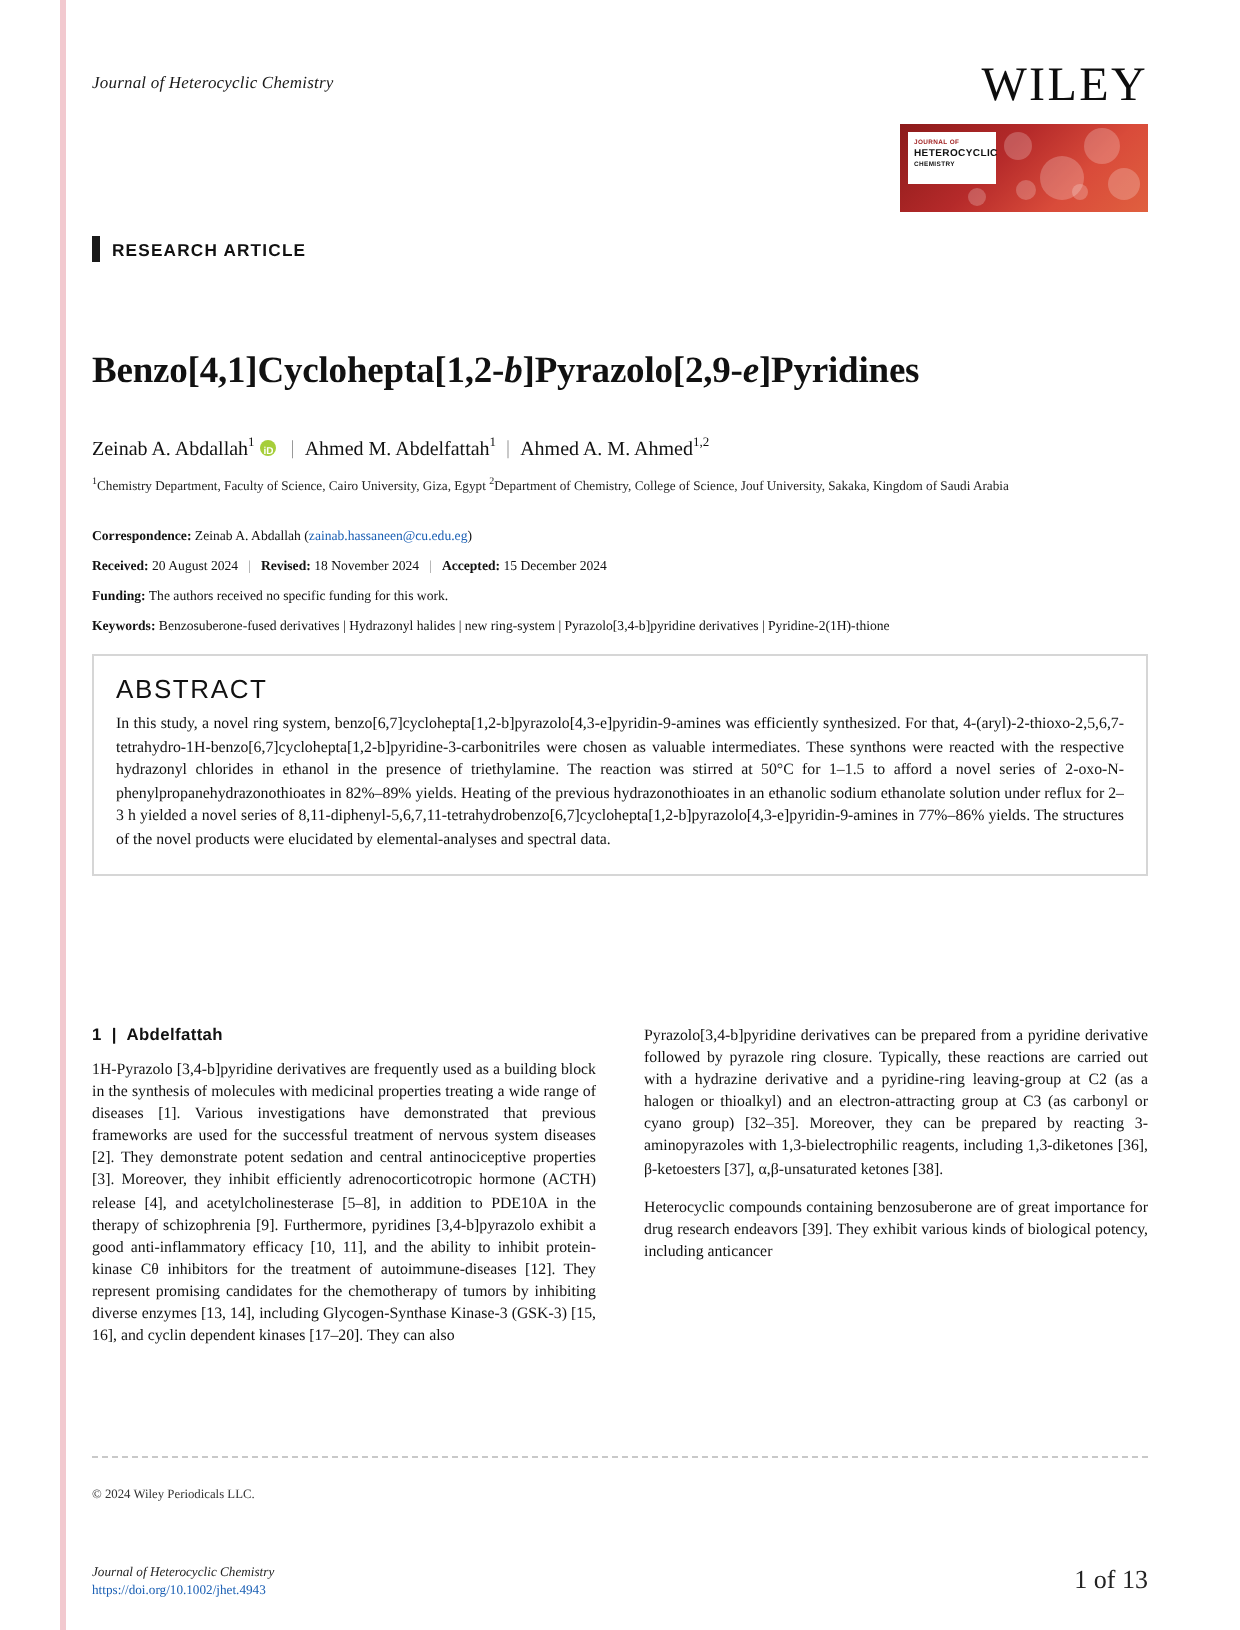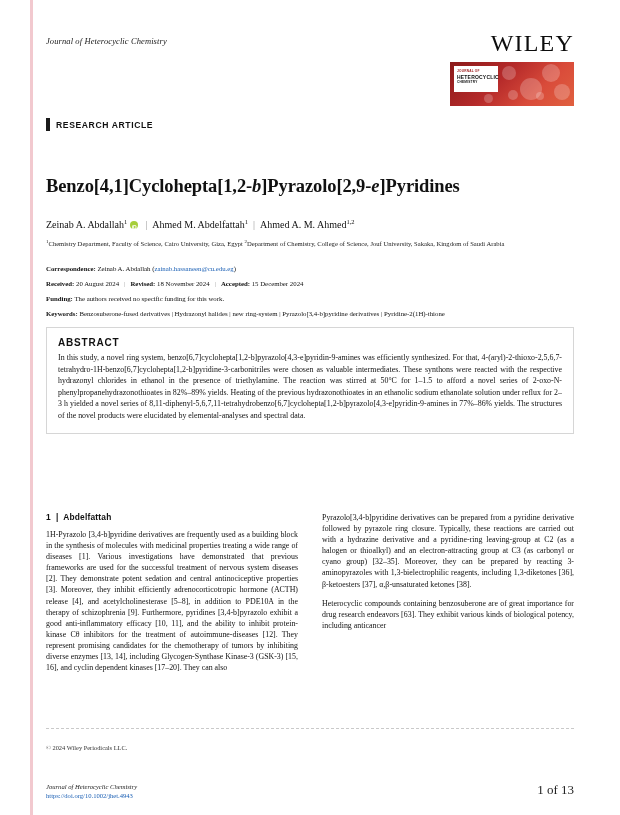--- a/index.html
+++ b/index.html
@@ -201,22 +201,22 @@
     top: 327px;
     width: 528px;
     box-sizing: border-box;
     border: 1px solid #d6d6d6;
     padding: 9px 11px 11px 11px;
     background: #fff;
   }
   .abstract h3 {
     margin: 0 0 4px 0;
     font-family: "Liberation Sans", sans-serif;
-    font-size: 10px;
-    font-weight: bold;
+    font-size: 13px;
+    font-weight: normal;
     letter-spacing: .8px;
     color: #111;
   }
   .abstract p {
     margin: 0;
     font-size: 7.9px;
     line-height: 11.6px;
     text-align: justify;
     color: #111;
   }
@@ -369,21 +369,21 @@
     <span>&nbsp;|&nbsp;</span>
     <span>Abdelfattah</span>
   </div>
 
   <div class="col left">
     <p class="first">1H-Pyrazolo [3,4-b]pyridine derivatives are frequently used as a building block in the synthesis of molecules with medicinal properties treating a wide range of diseases [1]. Various investigations have demonstrated that previous frameworks are used for the successful treatment of nervous system diseases [2]. They demonstrate potent sedation and central antinociceptive properties [3]. Moreover, they inhibit efficiently adrenocorticotropic hormone (ACTH) release [4], and acetylcholinesterase [5–8], in addition to PDE10A in the therapy of schizophrenia [9]. Furthermore, pyridines [3,4-b]pyrazolo exhibit a good anti-inflammatory efficacy [10, 11], and the ability to inhibit protein-kinase Cθ inhibitors for the treatment of autoimmune-diseases [12]. They represent promising candidates for the chemotherapy of tumors by inhibiting diverse enzymes [13, 14], including Glycogen-Synthase Kinase-3 (GSK-3) [15, 16], and cyclin dependent kinases [17–20]. They can also</p>
   </div>
 
   <div class="col right">
     <p>Pyrazolo[3,4-b]pyridine derivatives can be prepared from a pyridine derivative followed by pyrazole ring closure. Typically, these reactions are carried out with a hydrazine derivative and a pyridine-ring leaving-group at C2 (as a halogen or thioalkyl) and an electron-attracting group at C3 (as carbonyl or cyano group) [32–35]. Moreover, they can be prepared by reacting 3-aminopyrazoles with 1,3-bielectrophilic reagents, including 1,3-diketones [36], β-ketoesters [37], α,β-unsaturated ketones [38].</p>
-    <p>Heterocyclic compounds containing benzosuberone are of great importance for drug research endeavors [63]. They exhibit various kinds of biological potency, including anticancer</p>
+    <p>Heterocyclic compounds containing benzosuberone are of great importance for drug research endeavors [39]. They exhibit various kinds of biological potency, including anticancer</p>
   </div>
 
   <div class="foot-rule"></div>
   <div class="copyright">© 2024 Wiley Periodicals LLC.</div>
 
   <div class="foot-left">
     <span class="ital">Journal of Heterocyclic Chemistry</span><br>
     <a href="#">https://doi.org/10.1002/jhet.4943</a>
   </div>
   <div class="page-num">1 of 13</div>

